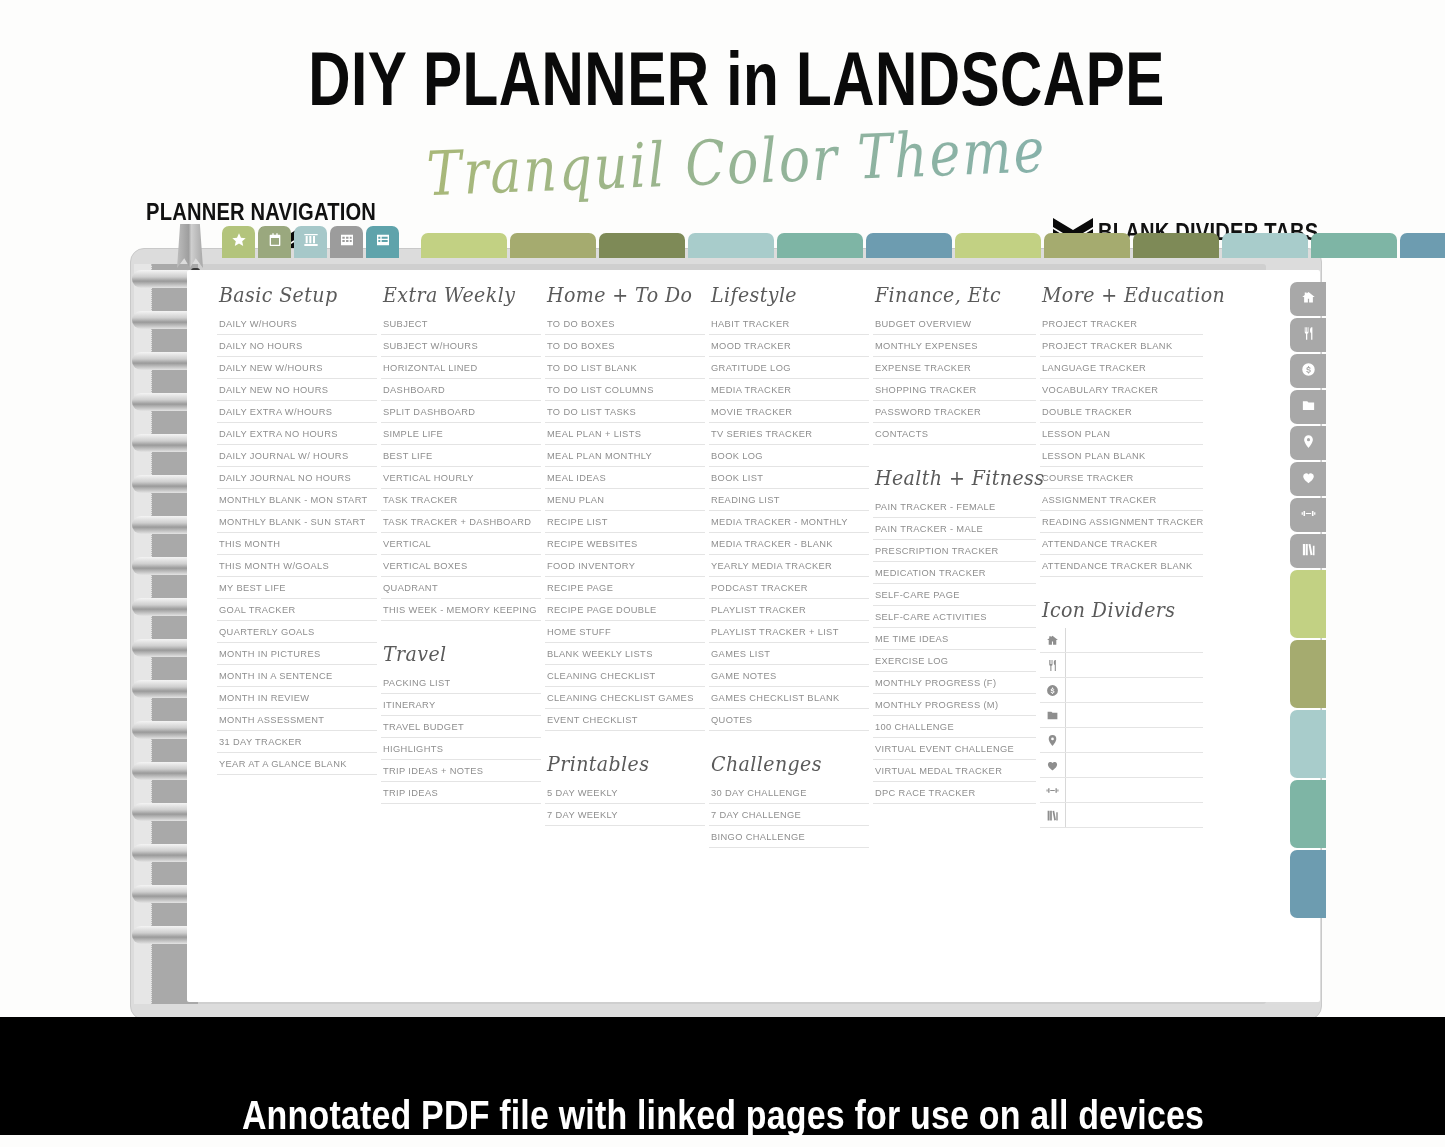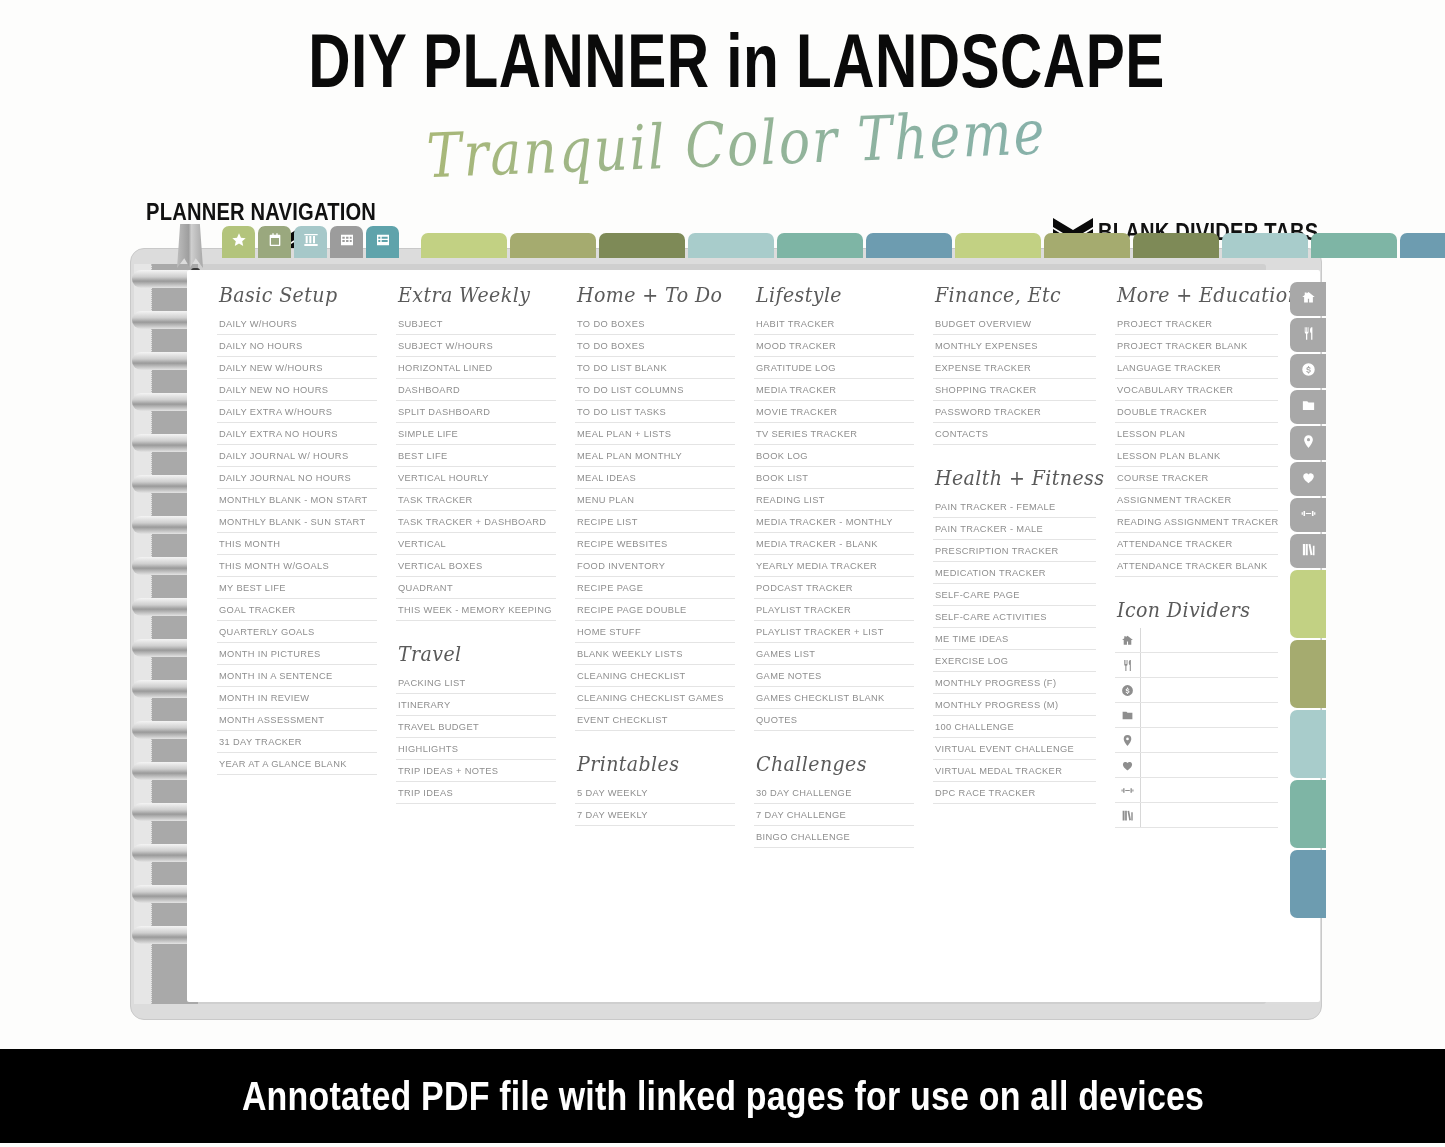--- a/index.html
+++ b/index.html
@@ -5,21 +5,21 @@
   * { box-sizing: border-box; margin:0; padding:0; }
   body {
     width:1445px; height:1147px;
     background:#fdfdfc;
     font-family:"Liberation Sans", sans-serif;
     overflow:hidden;
     position:relative;
   }
 
   
-  .header { text-align:center; padding-top:26px;margin-left:28px; }
+  .header { text-align:center; padding-top:44px;margin-left:28px; }
   .main-title {
     font-family:"Liberation Sans", sans-serif;
     font-weight:bold;
     font-size:63px;
     letter-spacing:0.5px;
     color:#0a0a0a;
     transform:scaleX(0.93) scaleY(1.22);
     transform-origin:center top;
     line-height:0.92;
   }
@@ -177,21 +177,21 @@
   .page-title {
     font-size:27px;
     font-weight:bold;
     color:#6e6e6e;
     letter-spacing:-0.4px;
   }
 
   .columns {
     display:flex;
     padding:14px 0 0 30px;
-    gap:19px;
+    gap:4px;
   }
   .col { width:160px; flex:0 0 160px; }
   .col.wide { width:163px; flex:0 0 163px; }
 
   .cat-title {
     font-family:"DejaVu Serif", serif;
     font-style:italic;
     font-size:19px;
     color:#5a5a5a;
     margin:0 0 7px 2px;
@@ -244,24 +244,24 @@
   .side-icon-tab svg { width:15px; height:15px; fill:#fff; }
   .side-color-tab {
     width:36px; height:68px;
     border-radius:7px 0 0 7px;
     margin-left:8px;
   }
 
   
   .footer {
     position:absolute;
-    left:0; bottom:4px;
-    width:1445px; height:94px;
+    left:0; bottom:12px;
+    width:1445px; height:118px;
     background:#000;
-    display:flex; align-items:center; justify-content:center;
+    display:flex; align-items:flex-end; justify-content:center;
   }
   .footer-text {
     color:#fff;
     font-weight:bold;
     font-size:35px;
     letter-spacing:0.2px;
     transform:scaleY(1.14) scaleX(0.97);
   }
 </style>
 </head>

